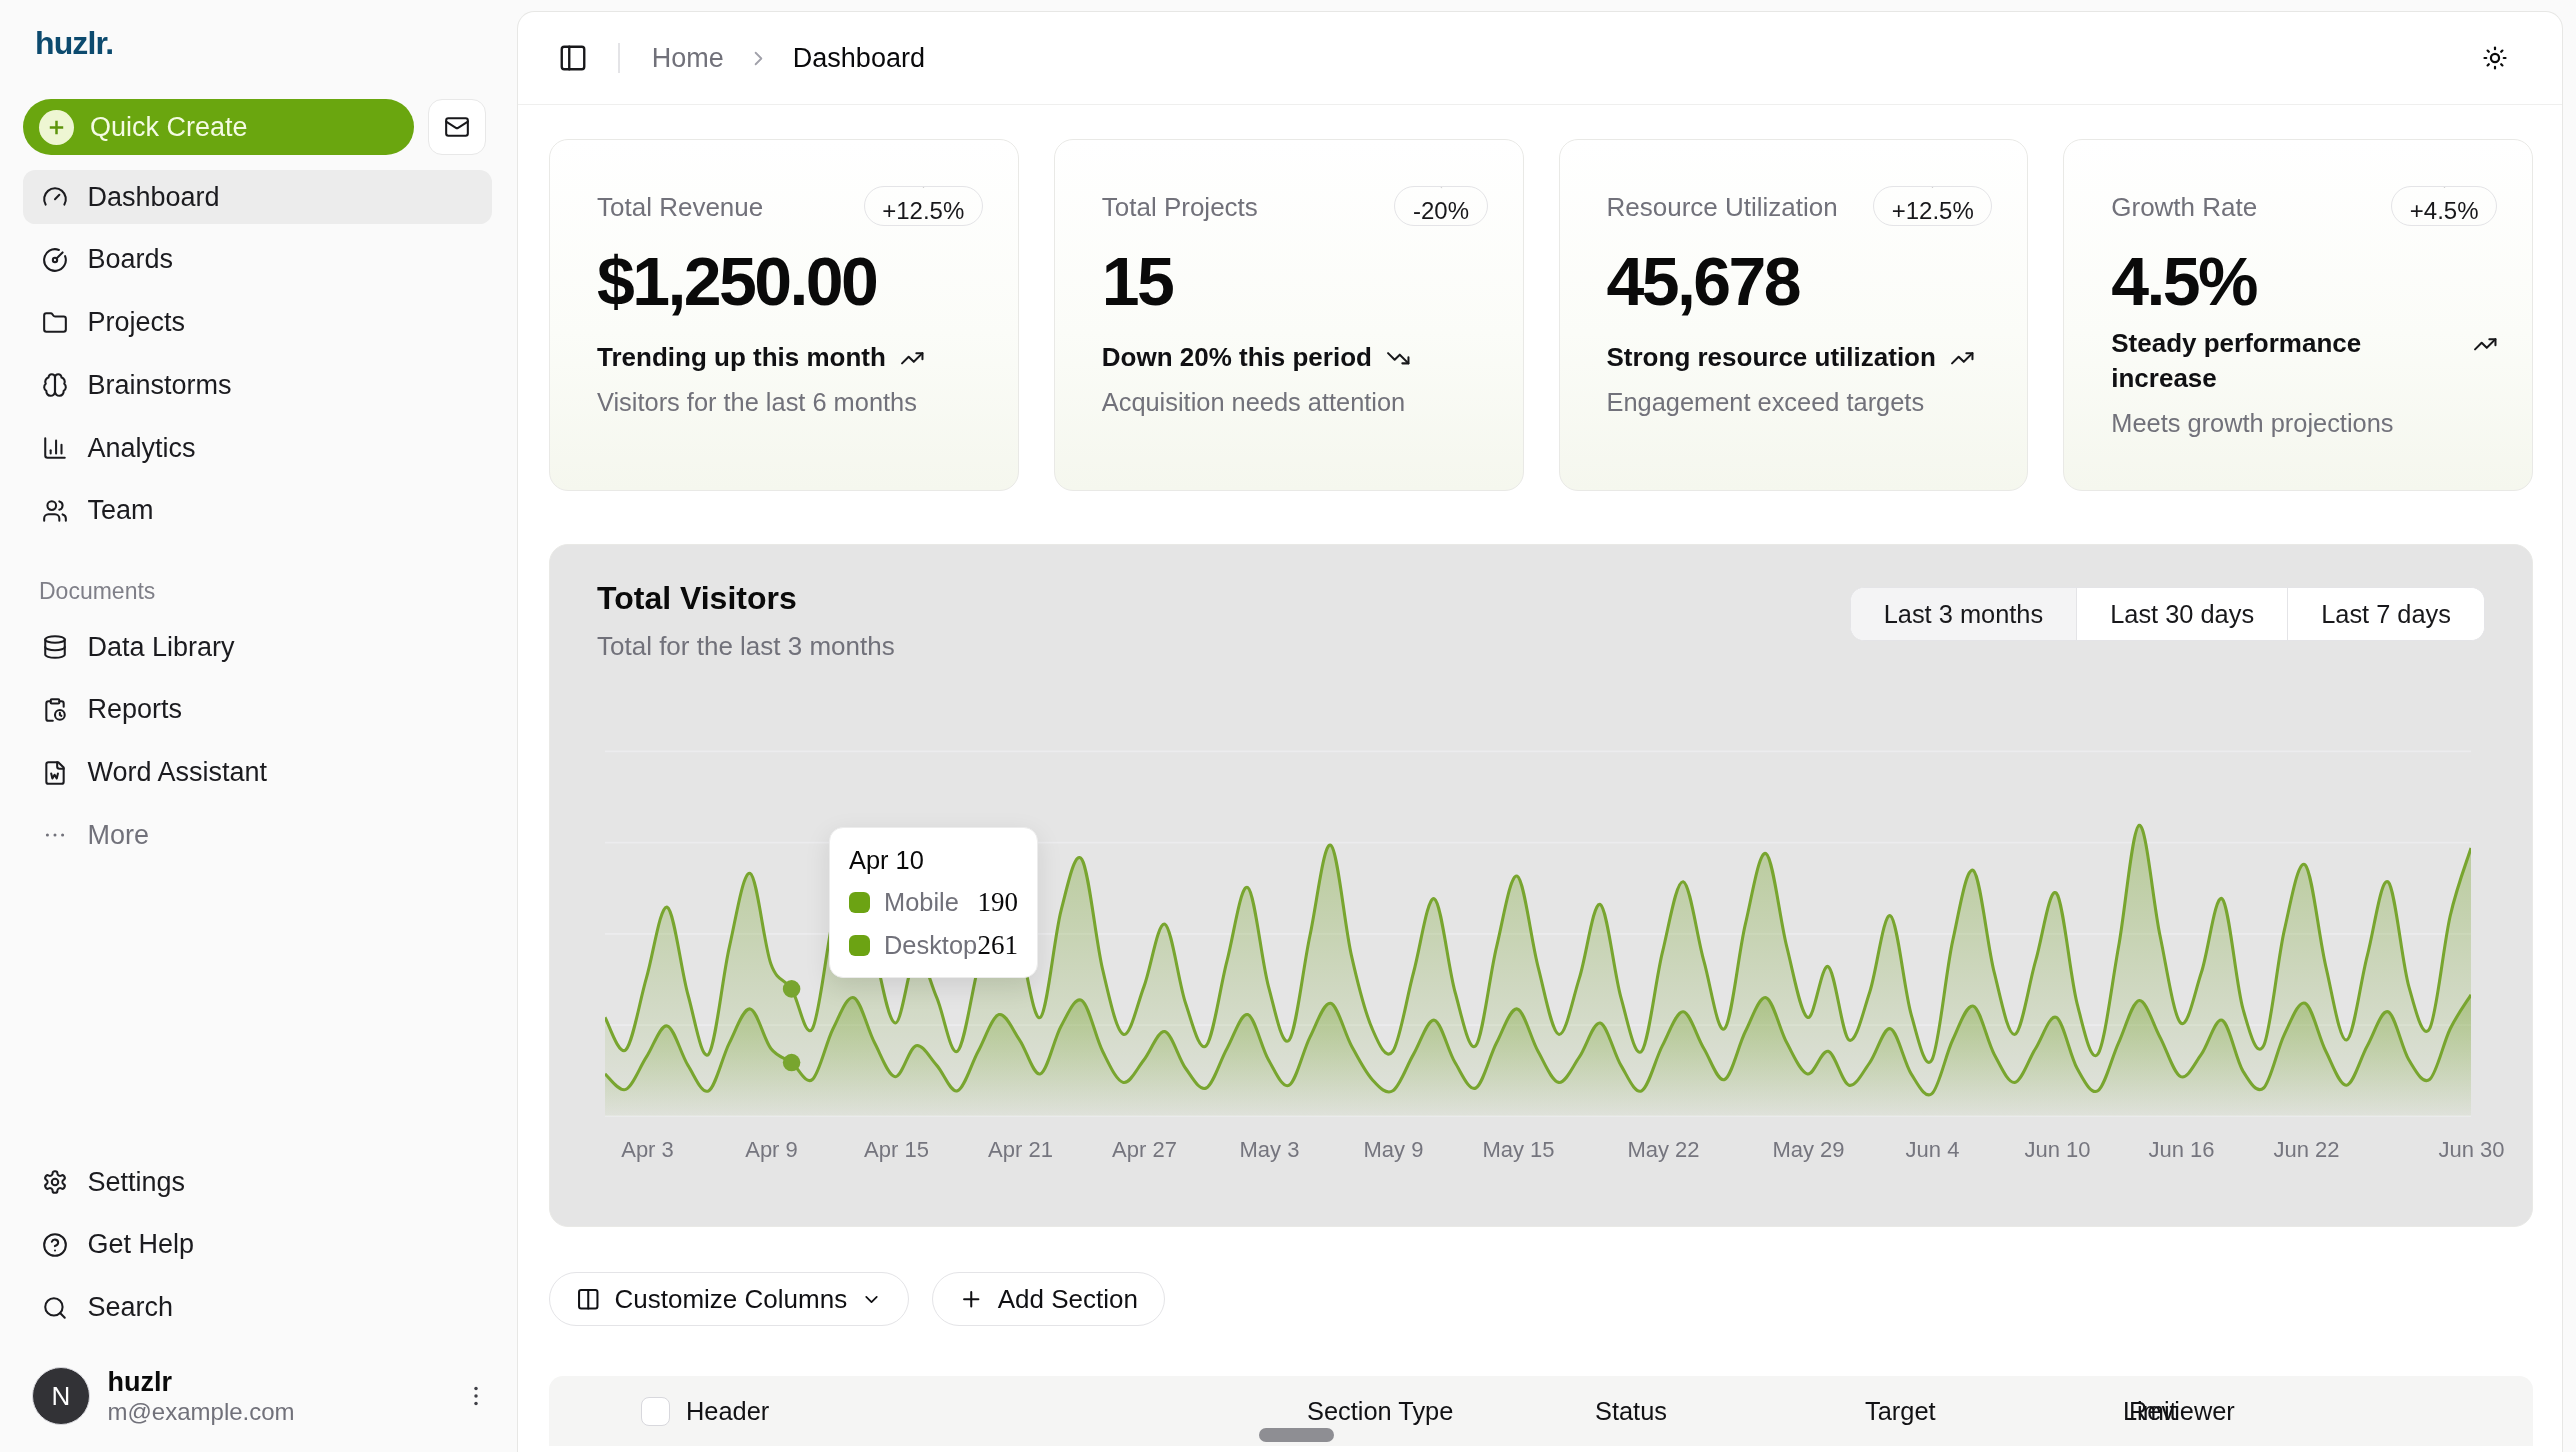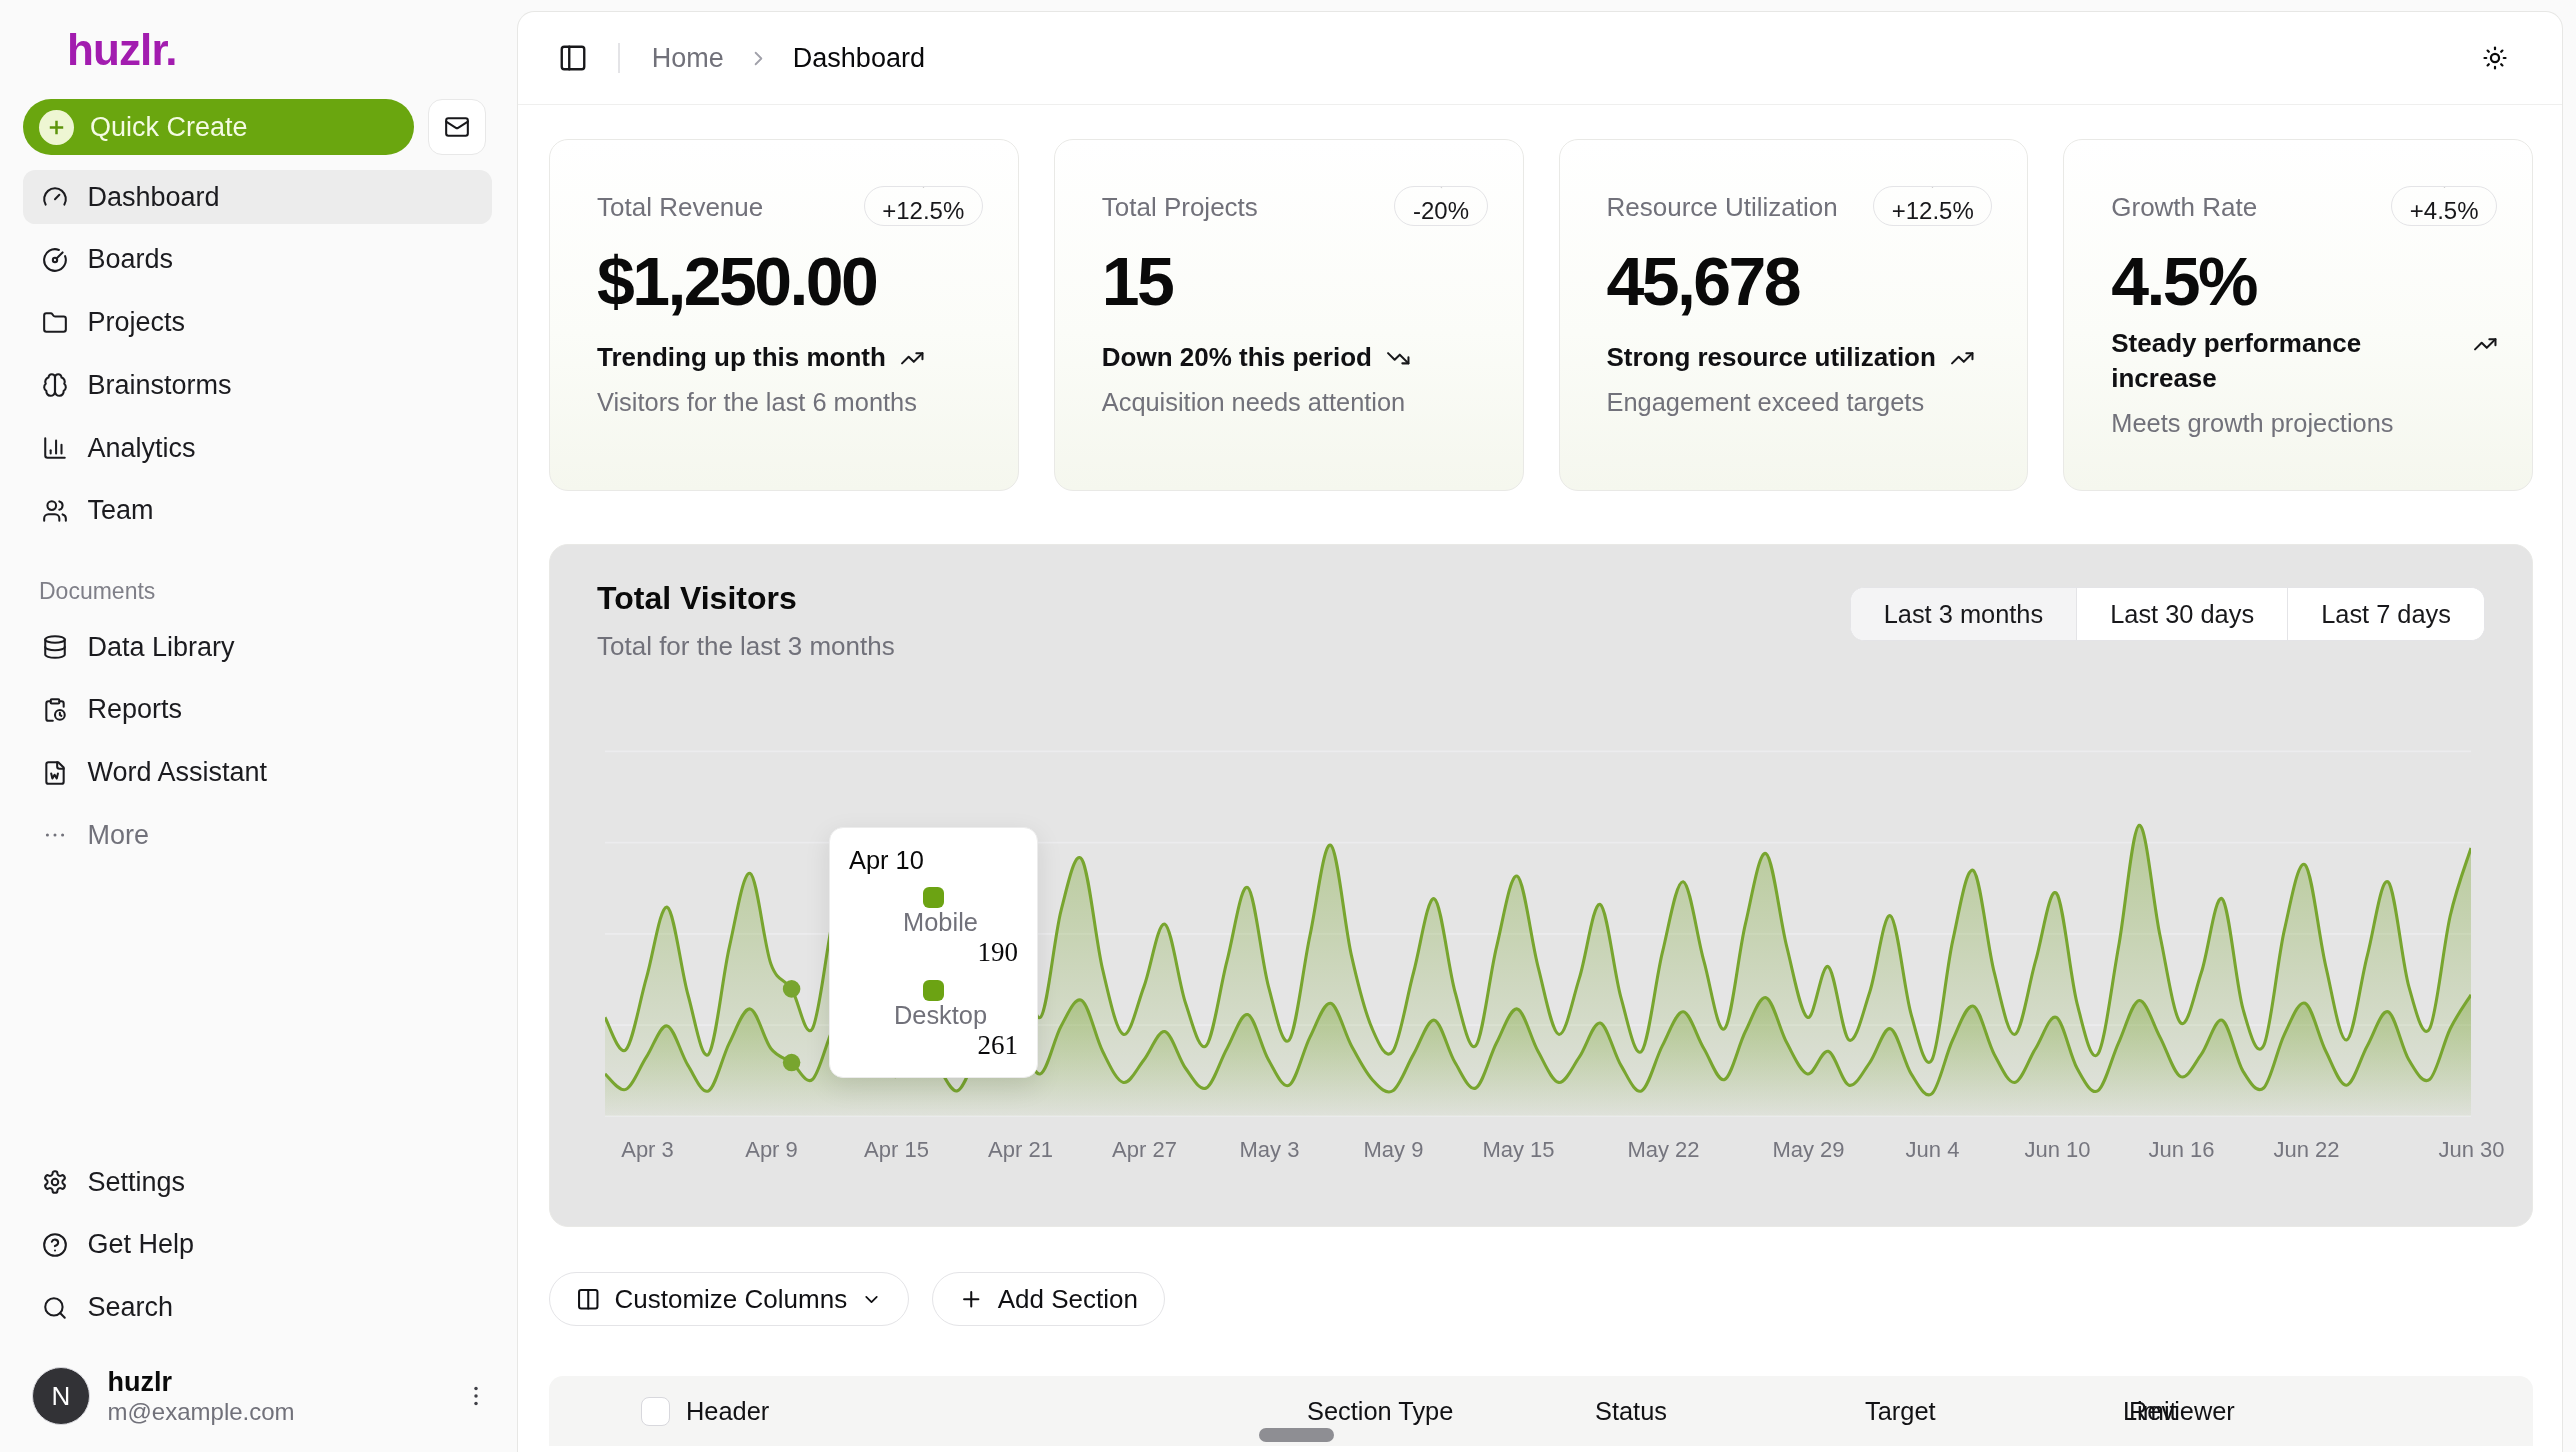--- a/index.html
+++ b/index.html
@@ -8,21 +8,21 @@
     font-family:"Liberation Sans", sans-serif;
     background:#fafafa; color:#18181b;
     position:relative; overflow:hidden;
   }
   svg { display:block; }
   .icon { flex:0 0 auto; display:inline-flex; align-items:center; justify-content:center; }
   .icon svg { stroke:currentColor; fill:none; stroke-width:1.9; stroke-linecap:round; stroke-linejoin:round; }
 
   
   .sidebar { position:absolute; left:0; top:0; width:515px; height:1453px; background:#fafafa; }
-  .logo { position:absolute; left:35px; top:24.5px; font-size:44px; font-weight:700; letter-spacing:-0.9px; color:#a21caf;margin-left:32px; }
+  .logo { position:absolute; left:35px; top:24.5px; font-size:32px; font-weight:700; letter-spacing:-0.9px; color:#0c4a6e; }
   .qc-row { position:absolute; left:23px; top:99px; right:26px; display:flex; gap:14px; }
   .qc-btn {
     width:391px; height:56px; background:#6aa60f; border:none; border-radius:28px;
     display:flex; align-items:center; gap:16px; padding-left:16px; cursor:pointer;
     color:#f4fbe3; font-size:27px; font-family:inherit;
   }
   .qc-plus { width:35px; height:35px; border-radius:50%; background:#eef6d3; display:flex; align-items:center; justify-content:center; }
   .qc-plus svg { stroke:#5d940c; stroke-width:2.6; }
   .mail-btn {
     width:58px; height:56px; background:#ffffff; border:1.8px solid #e8e8e8; border-radius:14px;
@@ -92,21 +92,21 @@
   .seg-item + .seg-item { border-left:1.8px solid #e4e4e7; }
   .seg-item.active { background:#f4f4f5; }
   .plot { position:absolute; left:55px; top:138px; width:1866px; height:435px; }
   .xlabels { position:absolute; left:0; top:592px; width:100%; height:30px; }
   .xlabels span { position:absolute; width:123px; margin-left:-61px; text-align:center; font-size:22px; color:#75757e; }
   .tooltip {
     position:absolute; left:279px; top:282px; width:209px; background:#fff; border:1.8px solid #ececec;
     border-radius:14px; box-shadow:0 8.8px 26px rgba(0,0,0,0.10); padding:17.5px 19px 16px 19px; z-index:5;
   }
   .tt-title { font-size:25.4px; font-weight:400; color:#0a0a0a; }
-  .tt-row { display:flex; align-items:center; margin-top:12.3px;flex-direction:column; }
+  .tt-row { display:flex; align-items:center; margin-top:12.3px; }
   .tt-swatch { width:21px; height:21px; border-radius:6.1px; background:#6ca313; }
   .tt-label { margin-left:14px; font-size:25.4px; color:#71717a; }
   .tt-val { margin-left:auto; font-family:"Liberation Serif", serif; font-size:27px; color:#09090b; }
 
   
   .actions { display:flex; gap:23px; margin:45px 29px 0 31px; }
   .act-btn {
     height:54px; border:1.8px solid #e4e4e7; border-radius:27px; background:#fff; cursor:pointer;
     display:flex; align-items:center; gap:14px; padding:0 26px; font-size:26px; color:#101013; font-family:inherit;
   }

